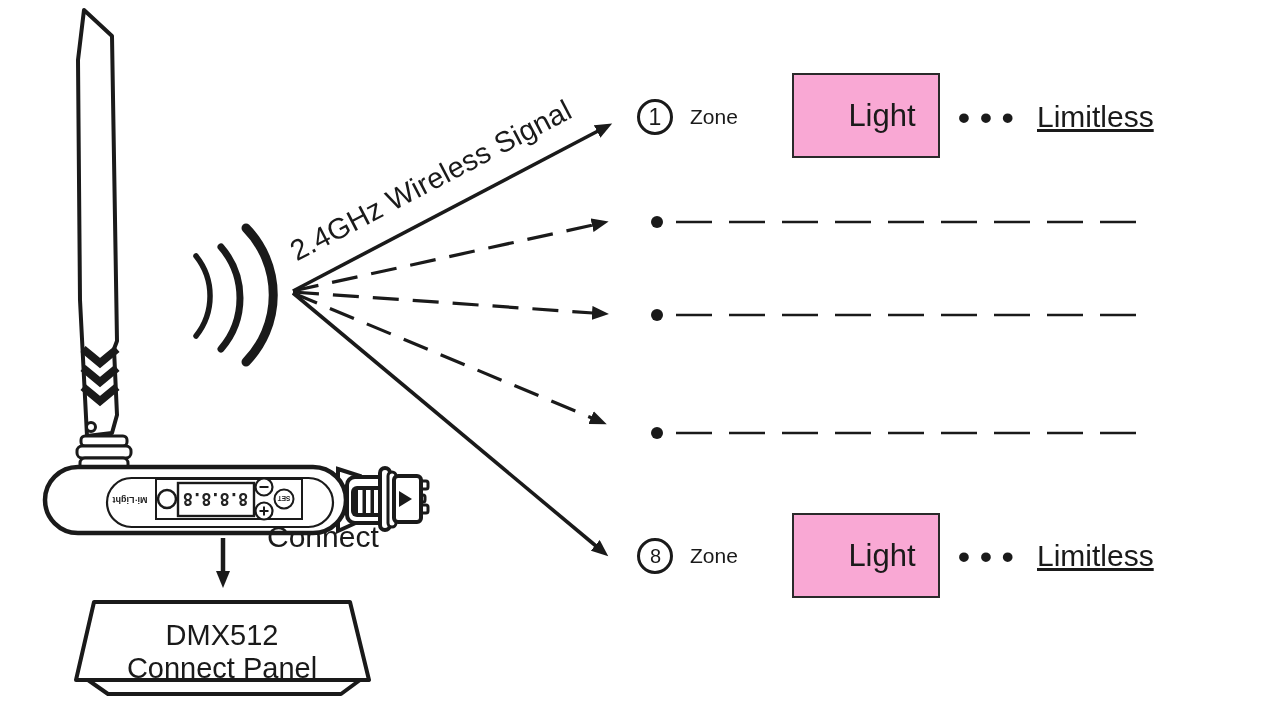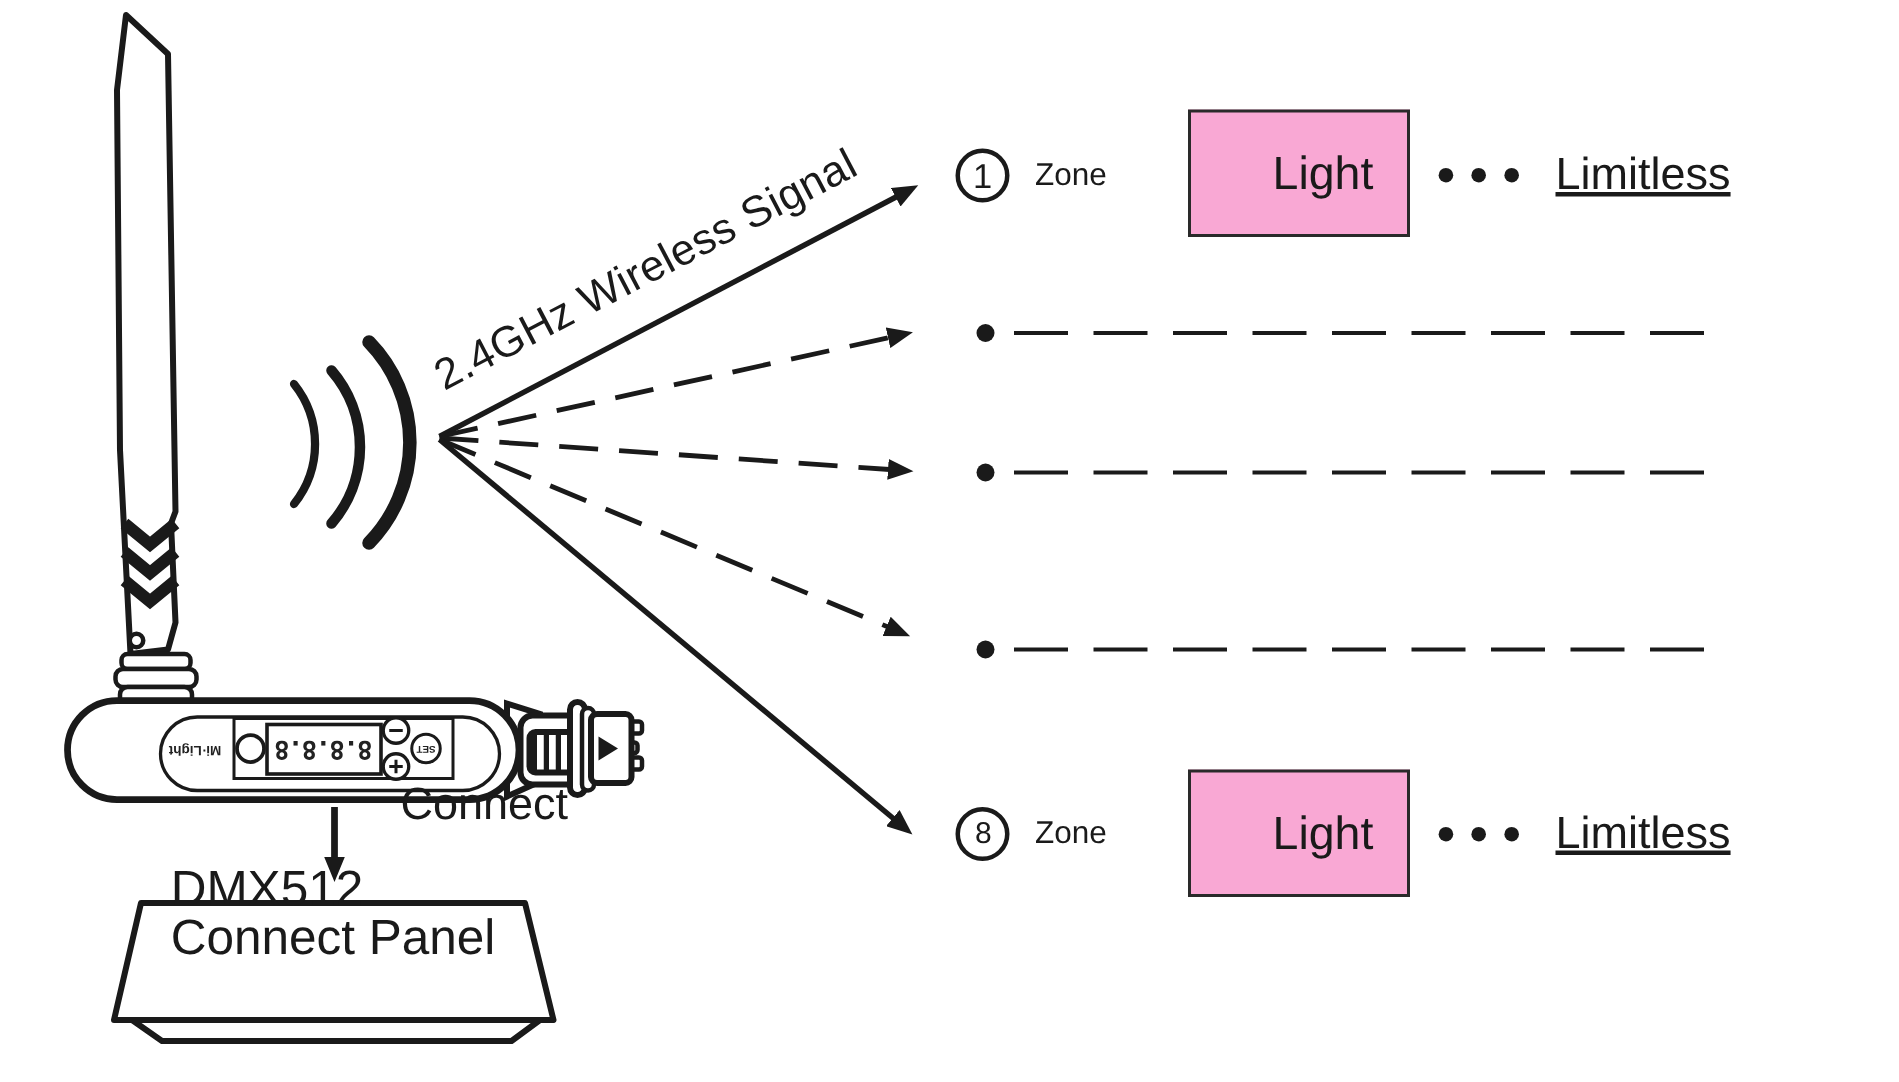--- a/index.html
+++ b/index.html
@@ -18,23 +18,23 @@
     left: 299px; top: 236px;
     font-size: 29px; line-height: 30px;
     transform: rotate(-27.6deg);
     transform-origin: left bottom;
     letter-spacing: 0.3px;
   }
   .transmitter-label { left: 133px; top: 413px; font-size: 30px; letter-spacing: 0.4px; }
   .connect-label { left: 267px; top: 520px; font-size: 30px; }
 
   .cp-label {
-    left: 222px; top: 608px;
+    left: 222px; top: 652px;
     transform: translate(-50%, -50%);
-    font-size: 33px; line-height: 33px; white-space: nowrap;
+    text-align: center; font-size: 29px; line-height: 33px; white-space: nowrap;
   }
 
   .zone-circle {
     position: absolute;
     width: 36px; height: 36px;
     border: 3px solid #1a1a1a; border-radius: 50%;
     display: flex; align-items: center; justify-content: center;
     font-size: 23px; background: #fff;
   }
   .zone-circle.small-num { font-size: 20px; letter-spacing: -1px; }

